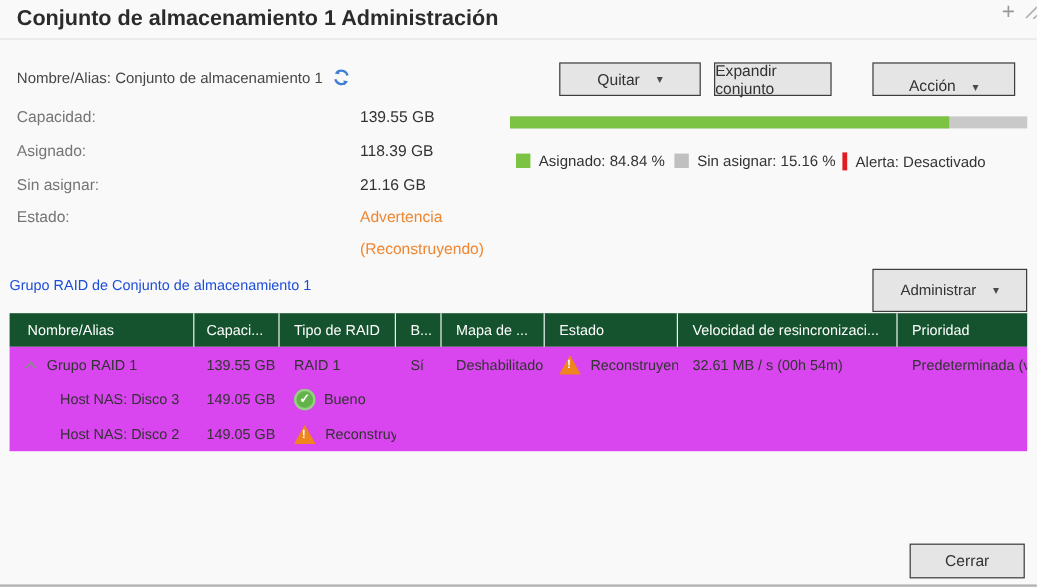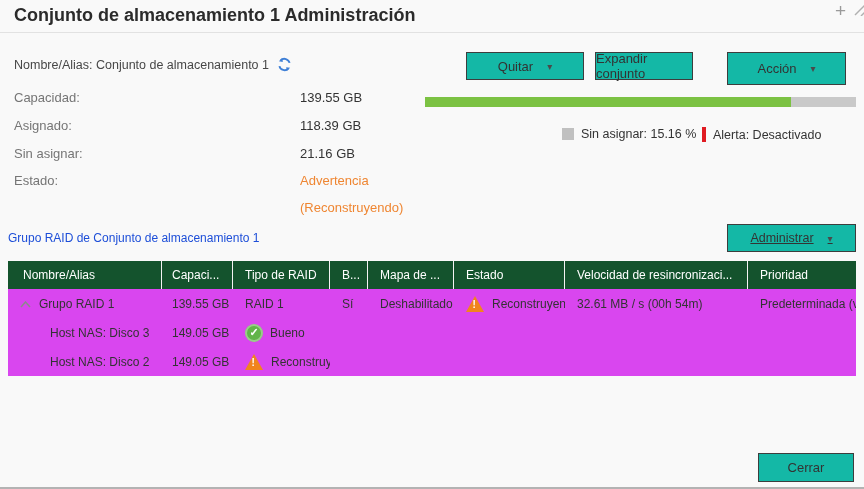--- a/index.html
+++ b/index.html
@@ -12,27 +12,27 @@
   .title { position:absolute; left:14px; top:5px; font-size:18px; font-weight:bold; color:#2b2b2b; }
   .win-plus { position:absolute; right:18px; top:1px; font-size:19px; color:#9a9a9a; line-height:20px; cursor:pointer; }
   .win-grip { position:absolute; right:-4px; top:2px; }
   .title-divider { position:absolute; left:0; top:32px; width:864px; height:1px; background:#e2e2e2; }
 
   
   .name-row { position:absolute; left:14px; top:57px; font-size:12.5px; color:#474747; display:flex; align-items:center; gap:8px; }
   .refresh { cursor:pointer; display:inline-flex; }
 
   
-  .btn { position:absolute; background:#14b8a6; border:1px solid #3d3d3d; color:#333;
+  .btn { position:absolute; background:#e5e5e5; border:1px solid #3d3d3d; color:#333;
          font-size:13px; display:flex; align-items:center; justify-content:center; gap:14px; cursor:pointer; }
   .btn .caret { font-size:10px; color:#4a4a4a; }
   #btn-quitar   { left:466px; top:52px; width:118px; height:28px; }
   #btn-expandir { left:595px; top:52px; width:98px; height:28px; }
-  #btn-accion   { left:727px; top:52px; width:119px; height:33px; }
-  #btn-administrar { left:727px; top:224px; width:129px; height:28px; font-size:12.5px;text-decoration:underline; }
+  #btn-accion   { left:727px; top:52px; width:119px; height:28px;align-items:flex-end; }
+  #btn-administrar { left:727px; top:224px; width:129px; height:36px; font-size:12.5px; }
   #btn-cerrar   { left:758px; top:453px; width:96px; height:29px; }
 
   
   .stat-row { position:absolute; left:14px; font-size:13px; }
   .stat-row .lbl { display:inline-block; width:286px; color:#757575; }
   .stat-row .val { color:#333; }
   .warn-text { color:#ef8632 !important; }
   #stat-0 { top:90px; } #stat-1 { top:118px; } #stat-2 { top:146px; } #stat-3 { top:173px; }
   #stat-3b { position:absolute; left:300px; top:200px; font-size:13px; }
 
@@ -120,20 +120,24 @@
   </div>
   <div class="stat-row" id="stat-3">
     <span class="lbl">Estado:</span><span class="val warn-text">Advertencia</span>
   </div>
   <div id="stat-3b" class="warn-text">(Reconstruyendo)</div>
 
   <div class="usage-bar">
     <div class="usage-fill" style="width: 84.84%;"></div>
   </div>
 
+  <div class="legend-item" id="legend-0">
+    <span class="swatch" style="background: rgb(124, 194, 67);"></span>
+    <span>Asignado: 84.84 %</span>
+  </div>
   <div class="legend-item" id="legend-1">
     <span class="swatch" style="background: rgb(192, 192, 192);"></span>
     <span>Sin asignar: 15.16 %</span>
   </div>
   <div class="legend-item" id="legend-2">
     <span class="swatch bar" style="background: rgb(224, 27, 34);"></span>
     <span>Alerta: Desactivado</span>
   </div>
 
   <div class="section-title">Grupo RAID de Conjunto de almacenamiento 1</div>

